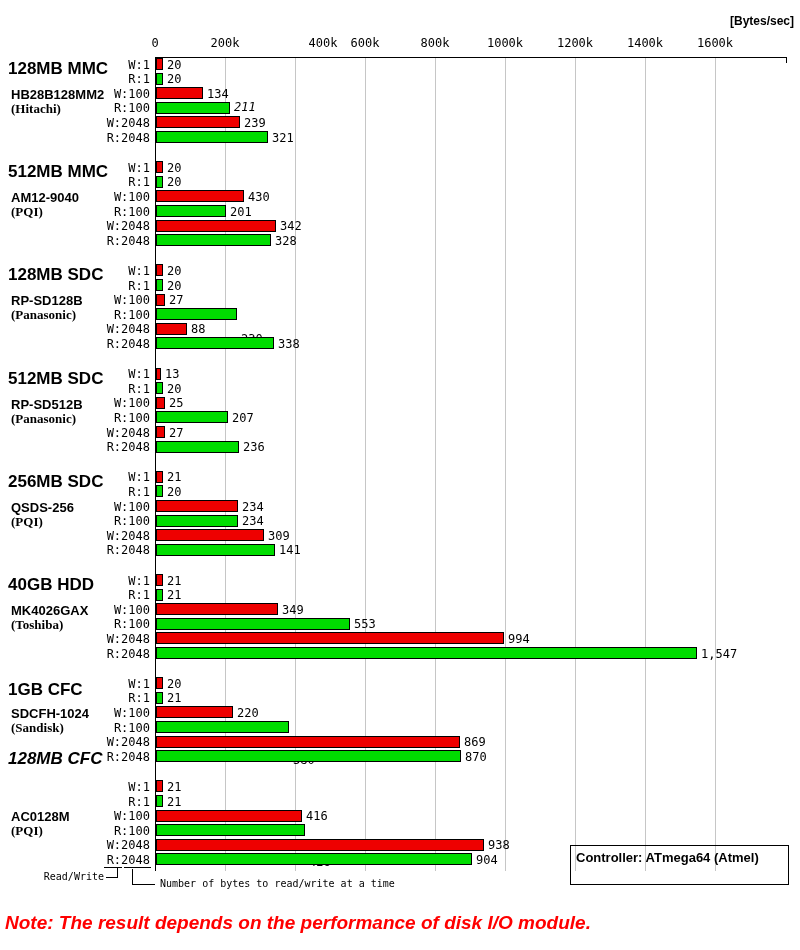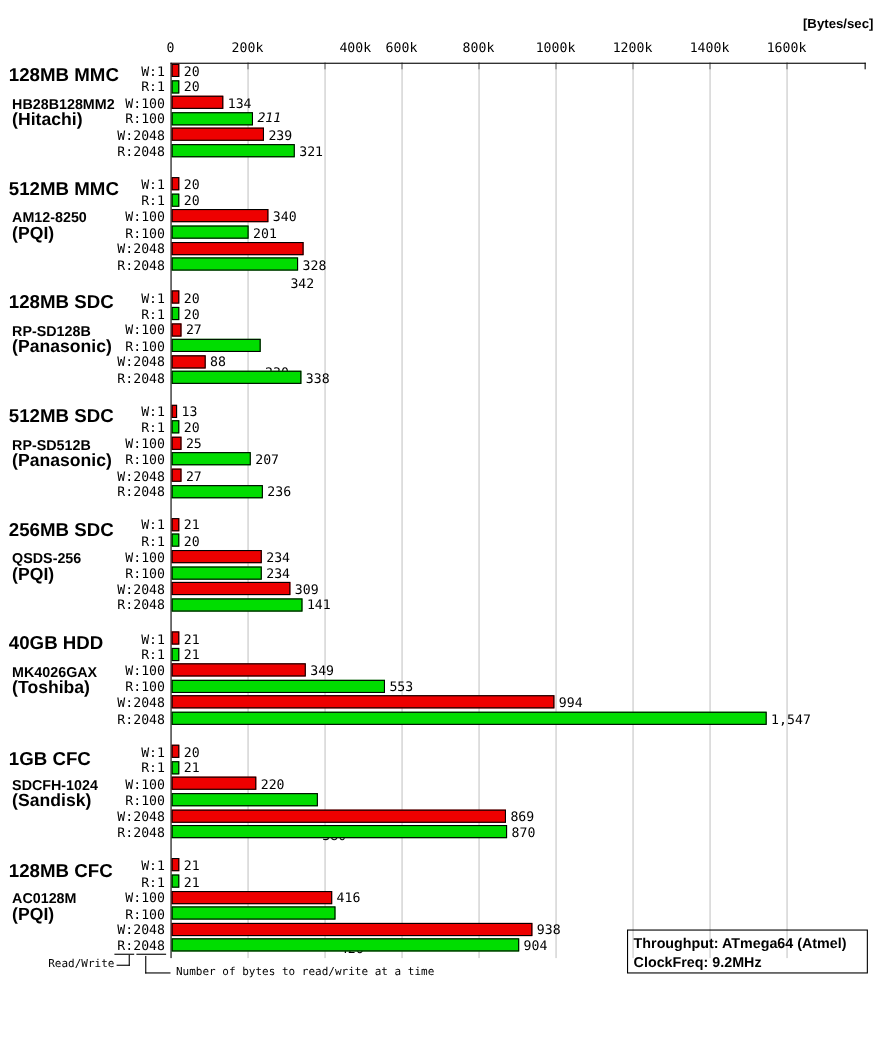--- a/index.html
+++ b/index.html
@@ -9,21 +9,21 @@
          font-size:23px;font-weight:bold;color:#000;}
   .unit{position:absolute;right:6px;top:14px;font-size:12px;font-weight:bold;color:#000;}
   .tick-label{position:absolute;top:36px;height:14px;font-family:"DejaVu Sans Mono",monospace;
               font-size:12px;color:#000;transform:translateX(-50%);white-space:nowrap;}
   .axis-top{position:absolute;background:#000;height:1px;}
   .axis-left{position:absolute;background:#000;width:1px;}
   .tickmark{position:absolute;background:#000;width:1px;height:6px;}
   .gridline{position:absolute;width:1px;}
   .grp-name{position:absolute;font-size:17px;font-weight:bold;white-space:nowrap;}
   .grp-model{position:absolute;font-size:13px;font-weight:bold;white-space:nowrap;}
-  .grp-maker{position:absolute;font-size:16px;font-weight:bold;white-space:nowrap;}
+  .grp-maker{position:absolute;font-size:13px;font-weight:bold;white-space:nowrap;font-family:Liberation Serif, serif;}
   .row-label{position:absolute;width:92px;text-align:right;font-family:"DejaVu Sans Mono",monospace;
              font-size:12px;line-height:12px;white-space:nowrap;}
   .bar{position:absolute;height:12px;border:1px solid #000;box-sizing:border-box;}
   .bar-value{position:absolute;font-family:"DejaVu Sans Mono",monospace;font-size:12px;
              line-height:12px;white-space:nowrap;}
   .fn-line{position:absolute;background:#000;}
   .fn-text{position:absolute;font-family:"DejaVu Sans Mono",monospace;font-size:10px;
            line-height:12px;white-space:nowrap;color:#000;}
   .infobox{position:absolute;left:570px;top:845px;width:219px;height:40px;border:1px solid #000;
            box-sizing:border-box;padding:3px 5px;font-size:13px;font-weight:bold;line-height:17px;
@@ -85,37 +85,37 @@
       <div class="row-label" style="left: 58px; top: 102.3px;">R:100</div>
       <div class="bar" style="left: 156px; top: 101.8px; width: 74px; background: rgb(0, 221, 0);"></div>
       <div class="bar-value" style="left: 234px; top: 101px; font-style: italic;">211</div>
       <div class="row-label" style="left: 58px; top: 116.9px;">W:2048</div>
       <div class="bar" style="left: 156px; top: 116.4px; width: 84px; background: rgb(238, 0, 0);"></div>
       <div class="bar-value" style="left: 244px; top: 116.9px;">239</div>
       <div class="row-label" style="left: 58px; top: 131.5px;">R:2048</div>
       <div class="bar" style="left: 156px; top: 131px; width: 112px; background: rgb(0, 221, 0);"></div>
       <div class="bar-value" style="left: 272px; top: 131.5px;">321</div>
       <div class="grp-name" style="left: 8px; top: 162.2px;">512MB MMC</div>
-      <div class="grp-model" style="left: 11px; top: 190.2px;">AM12-8250</div>
+      <div class="grp-model" style="left: 11px; top: 190.2px;">AM12-9040</div>
       <div class="grp-maker" style="left: 11px; top: 204.2px;">(PQI)</div>
       <div class="row-label" style="left: 58px; top: 161.7px;">W:1</div>
       <div class="bar" style="left: 156px; top: 161.2px; width: 7px; background: rgb(238, 0, 0);"></div>
       <div class="bar-value" style="left: 167px; top: 161.7px;">20</div>
       <div class="row-label" style="left: 58px; top: 176.3px;">R:1</div>
       <div class="bar" style="left: 156px; top: 175.8px; width: 7px; background: rgb(0, 221, 0);"></div>
       <div class="bar-value" style="left: 167px; top: 176.3px;">20</div>
       <div class="row-label" style="left: 58px; top: 190.9px;">W:100</div>
       <div class="bar" style="left: 156px; top: 190.4px; width: 88px; background: rgb(238, 0, 0);"></div>
-      <div class="bar-value" style="left: 248px; top: 190.9px;">340</div>
+      <div class="bar-value" style="left: 248px; top: 190.9px;">430</div>
       <div class="row-label" style="left: 58px; top: 205.5px;">R:100</div>
       <div class="bar" style="left: 156px; top: 205px; width: 70px; background: rgb(0, 221, 0);"></div>
       <div class="bar-value" style="left: 230px; top: 205.5px;">201</div>
       <div class="row-label" style="left: 58px; top: 220.1px;">W:2048</div>
       <div class="bar" style="left: 156px; top: 219.6px; width: 120px; background: rgb(238, 0, 0);"></div>
-      <div class="bar-value" style="left: 264px; top: 220.1px; margin-top: 32px;">342</div>
+      <div class="bar-value" style="left: 280px; top: 220.1px;">342</div>
       <div class="row-label" style="left: 58px; top: 234.7px;">R:2048</div>
       <div class="bar" style="left: 156px; top: 234.2px; width: 115px; background: rgb(0, 221, 0);"></div>
       <div class="bar-value" style="left: 275px; top: 234.7px;">328</div>
       <div class="grp-name" style="left: 8px; top: 265.4px;">128MB SDC</div>
       <div class="grp-model" style="left: 11px; top: 293.4px;">RP-SD128B</div>
       <div class="grp-maker" style="left: 11px; top: 307.4px;">(Panasonic)</div>
       <div class="row-label" style="left: 58px; top: 264.9px;">W:1</div>
       <div class="bar" style="left: 156px; top: 264.4px; width: 7px; background: rgb(238, 0, 0);"></div>
       <div class="bar-value" style="left: 167px; top: 264.9px;">20</div>
       <div class="row-label" style="left: 58px; top: 279.5px;">R:1</div>
@@ -210,21 +210,21 @@
       <div class="bar-value" style="left: 237px; top: 706.9px;">220</div>
       <div class="row-label" style="left: 58px; top: 721.5px;">R:100</div>
       <div class="bar" style="left: 156px; top: 721px; width: 133px; background: rgb(0, 221, 0);"></div>
       <div class="bar-value" style="left: 293px; top: 721.5px; margin-top: 32px;">380</div>
       <div class="row-label" style="left: 58px; top: 736.1px;">W:2048</div>
       <div class="bar" style="left: 156px; top: 735.6px; width: 304px; background: rgb(238, 0, 0);"></div>
       <div class="bar-value" style="left: 464px; top: 736.1px;">869</div>
       <div class="row-label" style="left: 58px; top: 750.7px;">R:2048</div>
       <div class="bar" style="left: 156px; top: 750.2px; width: 305px; background: rgb(0, 221, 0);"></div>
       <div class="bar-value" style="left: 465px; top: 750.7px;">870</div>
-      <div class="grp-name" style="left: 8px; top: 782px;">128MB CFC</div>
+      <div class="grp-name" style="left: 8px; top: 749px; font-style: italic;">128MB CFC</div>
       <div class="grp-model" style="left: 11px; top: 809.4px;">AC0128M</div>
       <div class="grp-maker" style="left: 11px; top: 823.4px;">(PQI)</div>
       <div class="row-label" style="left: 58px; top: 780.9px;">W:1</div>
       <div class="bar" style="left: 156px; top: 780.4px; width: 7px; background: rgb(238, 0, 0);"></div>
       <div class="bar-value" style="left: 167px; top: 780.9px;">21</div>
       <div class="row-label" style="left: 58px; top: 795.5px;">R:1</div>
       <div class="bar" style="left: 156px; top: 795px; width: 7px; background: rgb(0, 221, 0);"></div>
       <div class="bar-value" style="left: 167px; top: 795.5px;">21</div>
       <div class="row-label" style="left: 58px; top: 810.1px;">W:100</div>
       <div class="bar" style="left: 156px; top: 809.6px; width: 146px; background: rgb(238, 0, 0);"></div>
@@ -243,17 +243,17 @@
   <div class="fn-line" style="left:104px;top:867px;width:18px;height:1px;"></div>
   <div class="fn-line" style="left:124px;top:867px;width:27px;height:1px;"></div>
   <div class="fn-line" style="left:117px;top:868px;width:1px;height:10px;"></div>
   <div class="fn-line" style="left:106px;top:877px;width:12px;height:1px;"></div>
   <div class="fn-text" style="left:40px;top:871px;width:64px;text-align:right;">Read/Write</div>
   <div class="fn-line" style="left:132px;top:869px;width:1px;height:16px;"></div>
   <div class="fn-line" style="left:132px;top:884px;width:23px;height:1px;"></div>
   <div class="fn-text" style="left:160px;top:878px;">Number of bytes to read/write at a time</div>
 
   <div class="infobox">
-    <div>Throughput: ATmega64 (Atmel)</div>
-    <div>ClockFreq: 9.2MHz</div>
+    <div>Controller: ATmega64 (Atmel)</div>
   </div>
 
+  <div class="note">Note: The result depends on the performance of disk I/O module.</div>
 </div>
 
 </body></html>

